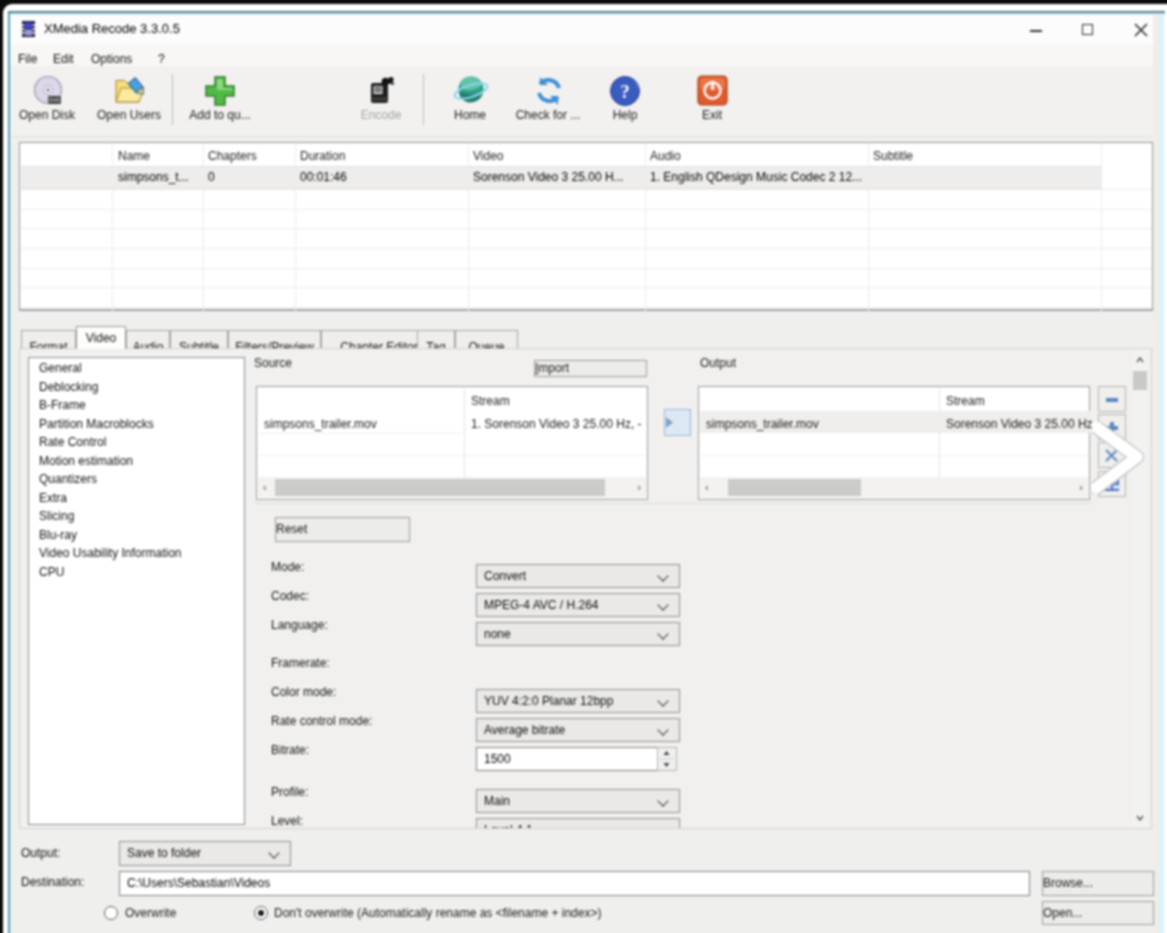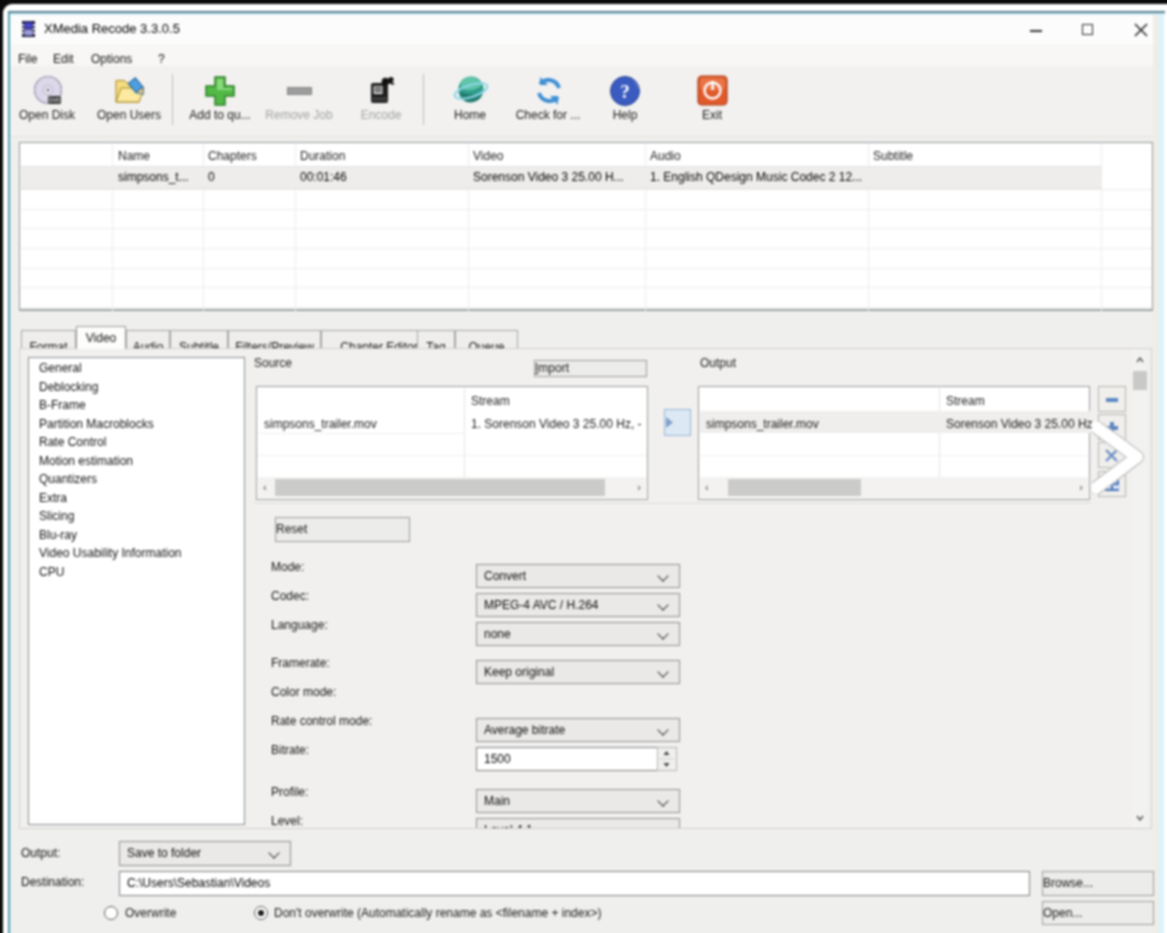--- a/index.html
+++ b/index.html
@@ -122,24 +122,20 @@
       </svg>
       <div class="lbl">Open Users</div>
     </div>
     <div class="tsep" style="left:162px"></div>
     <div class="tbtn" style="left:172px;top:9px;width:76px;height:58px">
       <svg class="ab" style="left:22px;top:0" width="32" height="32" viewBox="0 0 32 32">
         <path d="M11 2 L21 2 L21 11 L30 11 L30 21 L21 21 L21 30 L11 30 L11 21 L2 21 L2 11 L11 11 Z" fill="#53b946" stroke="#2e7d28" stroke-width="1.5"></path>
         <path d="M13 4 L19 4 L19 13 L28 13 L28 15 L13 15 Z" fill="#8edd82" opacity="0.9"></path>
       </svg>
       <div class="lbl">Add to qu...</div>
-    </div>
-    <div class="tbtn dis" style="left:251px;top:9px;width:76px;height:58px">
-      <div class="ab" style="left:26px;top:12px;width:25px;height:8px;background:#9d9d9d;border:1px solid #868686"></div>
-      <div class="lbl">Remove Job</div>
     </div>
     <div class="tbtn dis" style="left:338px;top:9px;width:66px;height:58px">
       <svg class="ab" style="left:18px;top:0" width="30" height="32" viewBox="0 0 30 32">
         <rect x="5" y="8" width="17" height="20" rx="2" fill="#1d1d1d"></rect>
         <rect x="7.5" y="11" width="9" height="8" fill="#e8e8e8"></rect>
         <rect x="8.5" y="12" width="7" height="2.2" fill="#555"></rect>
         <rect x="8.5" y="15" width="7" height="2.2" fill="#555"></rect>
         <circle cx="19.5" cy="6.5" r="3.8" fill="#111"></circle>
         <circle cx="25" cy="4.5" r="2.6" fill="#111"></circle>
         <rect x="22" y="7" width="6" height="2" fill="#111" transform="rotate(18 25 8)"></rect>
@@ -302,22 +298,22 @@
 
     <div class="btn" style="left:255px;top:168px;width:135px;height:25px;line-height:23px">Reset</div>
 
     <div class="flabel" style="top:211px">Mode:</div>
     <div class="dd" style="top:215px">Convert</div>
     <div class="flabel" style="top:240px">Codec:</div>
     <div class="dd" style="top:244px">MPEG-4 AVC / H.264</div>
     <div class="flabel" style="top:269px">Language:</div>
     <div class="dd" style="top:273px">none</div>
     <div class="flabel" style="top:307px">Framerate:</div>
-    <div class="dd" style="top:311px">Keep original</div>
     <div class="flabel" style="top:336px">Color mode:</div>
+    <div class="dd" style="top:340px">YUV 4:2:0 Planar 12bpp</div>
     <div class="flabel" style="top:365px">Rate control mode:</div>
     <div class="dd" style="top:369px">Average bitrate</div>
     <div class="flabel" style="top:394px">Bitrate:</div>
     <div class="inp" style="left:456px;top:398px;width:182px;height:24px">1500</div>
     <div class="ab" style="left:637px;top:398px;width:20px;height:24px;background:#f0f0ef;border:1px solid #b5b5b5">
       <svg width="17" height="22" style="position:absolute;left:0;top:0">
             <path d="M8.5 3 L11.5 7 L5.5 7 Z" fill="#444"></path>
             <path d="M8.5 19 L11.5 15 L5.5 15 Z" fill="#444"></path>
             <line x1="1" y1="11" x2="16" y2="11" stroke="#cfcfcf"></line>
           </svg>

